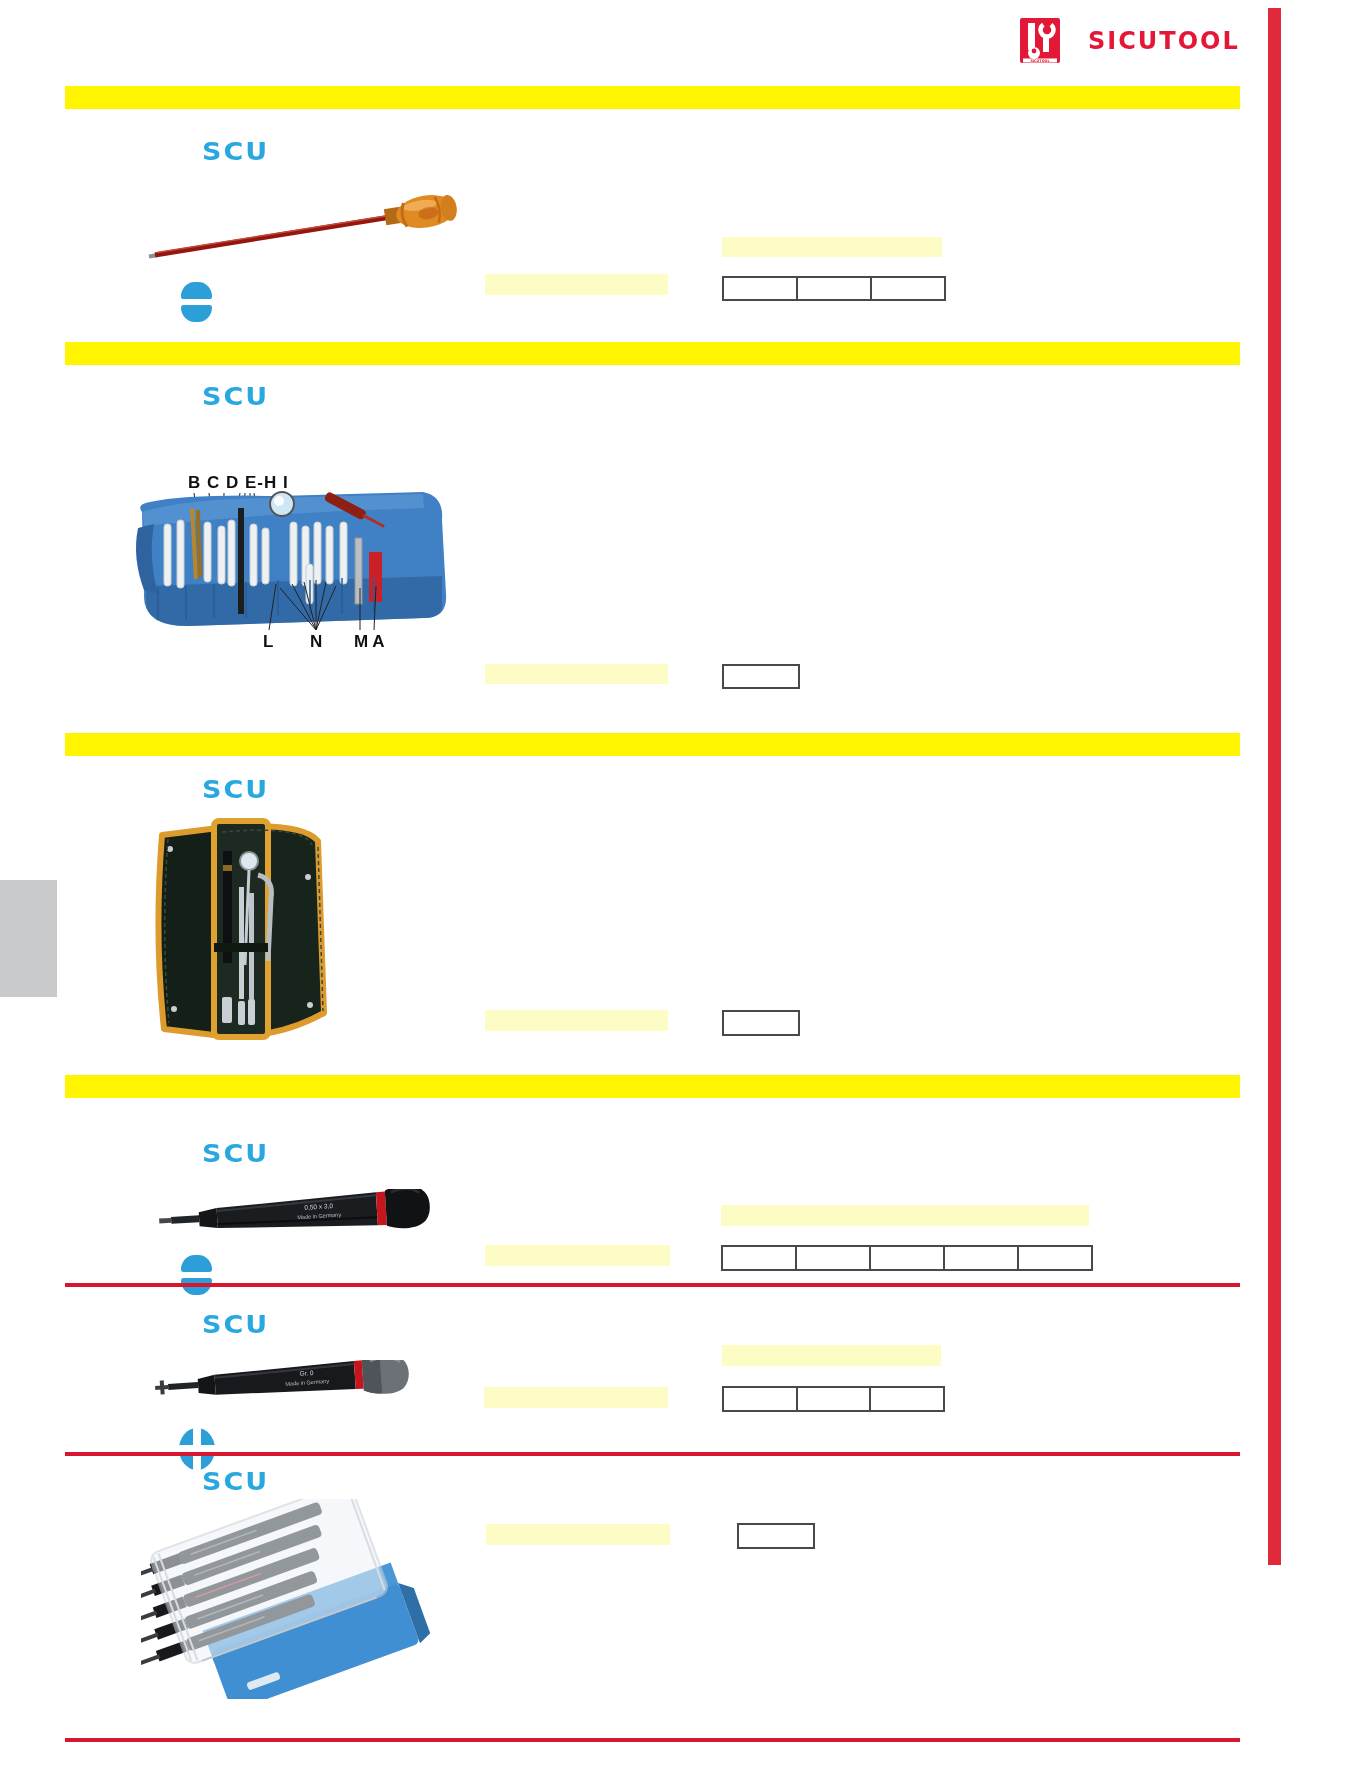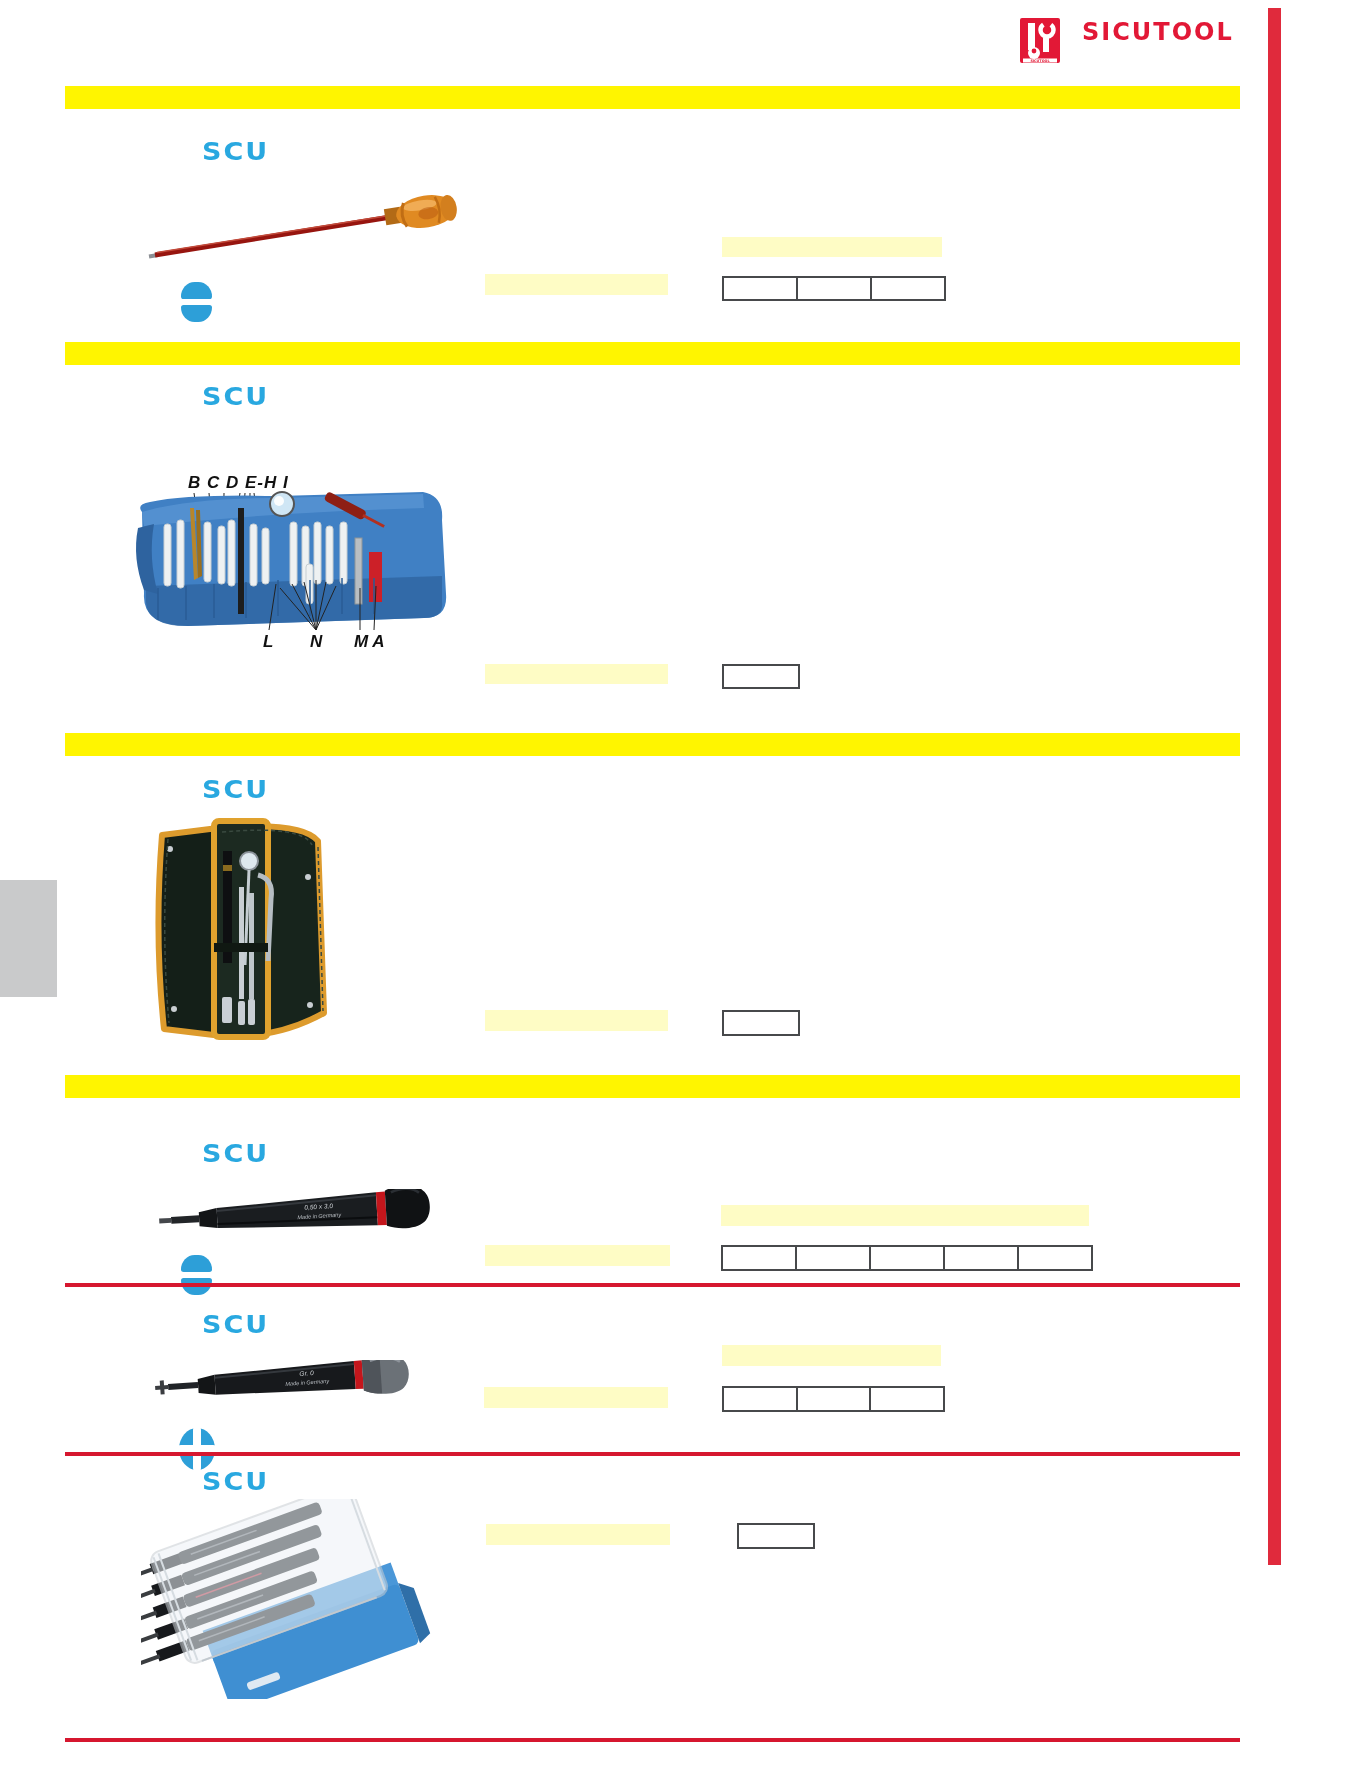--- a/index.html
+++ b/index.html
@@ -1,20 +1,20 @@
 <!DOCTYPE html>
 <html><head>
 <meta charset="utf-8">
 <style>
   html,body{margin:0;padding:0;background:#ffffff;}
   #page{position:relative;width:1364px;height:1767px;background:#fff;overflow:hidden;
         font-family:"Liberation Sans","DejaVu Sans",sans-serif;}
 
   
-  .brand-wrap{position:absolute;top:18px;left:1020px;display:flex;align-items:flex-start;gap:22px;}
+  .brand-wrap{position:absolute;top:18px;left:1020px;display:flex;align-items:center;gap:28px;}
   .brand-text{color:#E21836;font-weight:bold;font-size:24px;letter-spacing:2px;
               font-family:"DejaVu Sans",sans-serif;}
   .red-vbar{position:absolute;left:1268px;top:8px;width:13px;height:1557px;background:#E02A3C;}
   .gray-tab{position:absolute;left:0;top:880px;width:57px;height:117px;background:#C9CACB;}
 
   
   .banner{position:absolute;left:65px;width:1175px;height:23px;background:#FFF500;}
   .redline{position:absolute;left:65px;width:1175px;height:4px;background:#D6172F;}
   .hl{position:absolute;background:#FEFCC5;}
   .scu{position:absolute;left:202px;width:90px;height:26px;color:#29A8E0;font-weight:bold;
@@ -32,21 +32,21 @@
   .icon-slot i.t{top:0;border-radius:16px 16px 3px 3px / 17px 17px 3px 3px;}
   .icon-slot i.b{bottom:0;border-radius:3px 3px 16px 16px / 3px 3px 17px 17px;}
 
   
   .icon-cross{position:absolute;width:36px;height:42px;}
   .icon-cross .disc{position:absolute;inset:0;background:#2D9FD8;border-radius:50%;}
   .icon-cross .h{position:absolute;left:-2px;top:17px;width:40px;height:8px;background:#fff;border-radius:4px;}
   .icon-cross .v{position:absolute;top:-2px;left:14px;width:8px;height:46px;background:#fff;border-radius:4px;}
 
   svg{display:block;}
-  .abs{position:absolute;font-style:italic;}
+  .abs{position:absolute;}
 </style>
 </head>
 <body>
 
 <div id="page">
 
   <div class="brand-wrap">
     <span>
       <svg width="40" height="45" viewBox="0 0 40 45">
         <rect width="40" height="45" rx="2" fill="#E21836"></rect>

